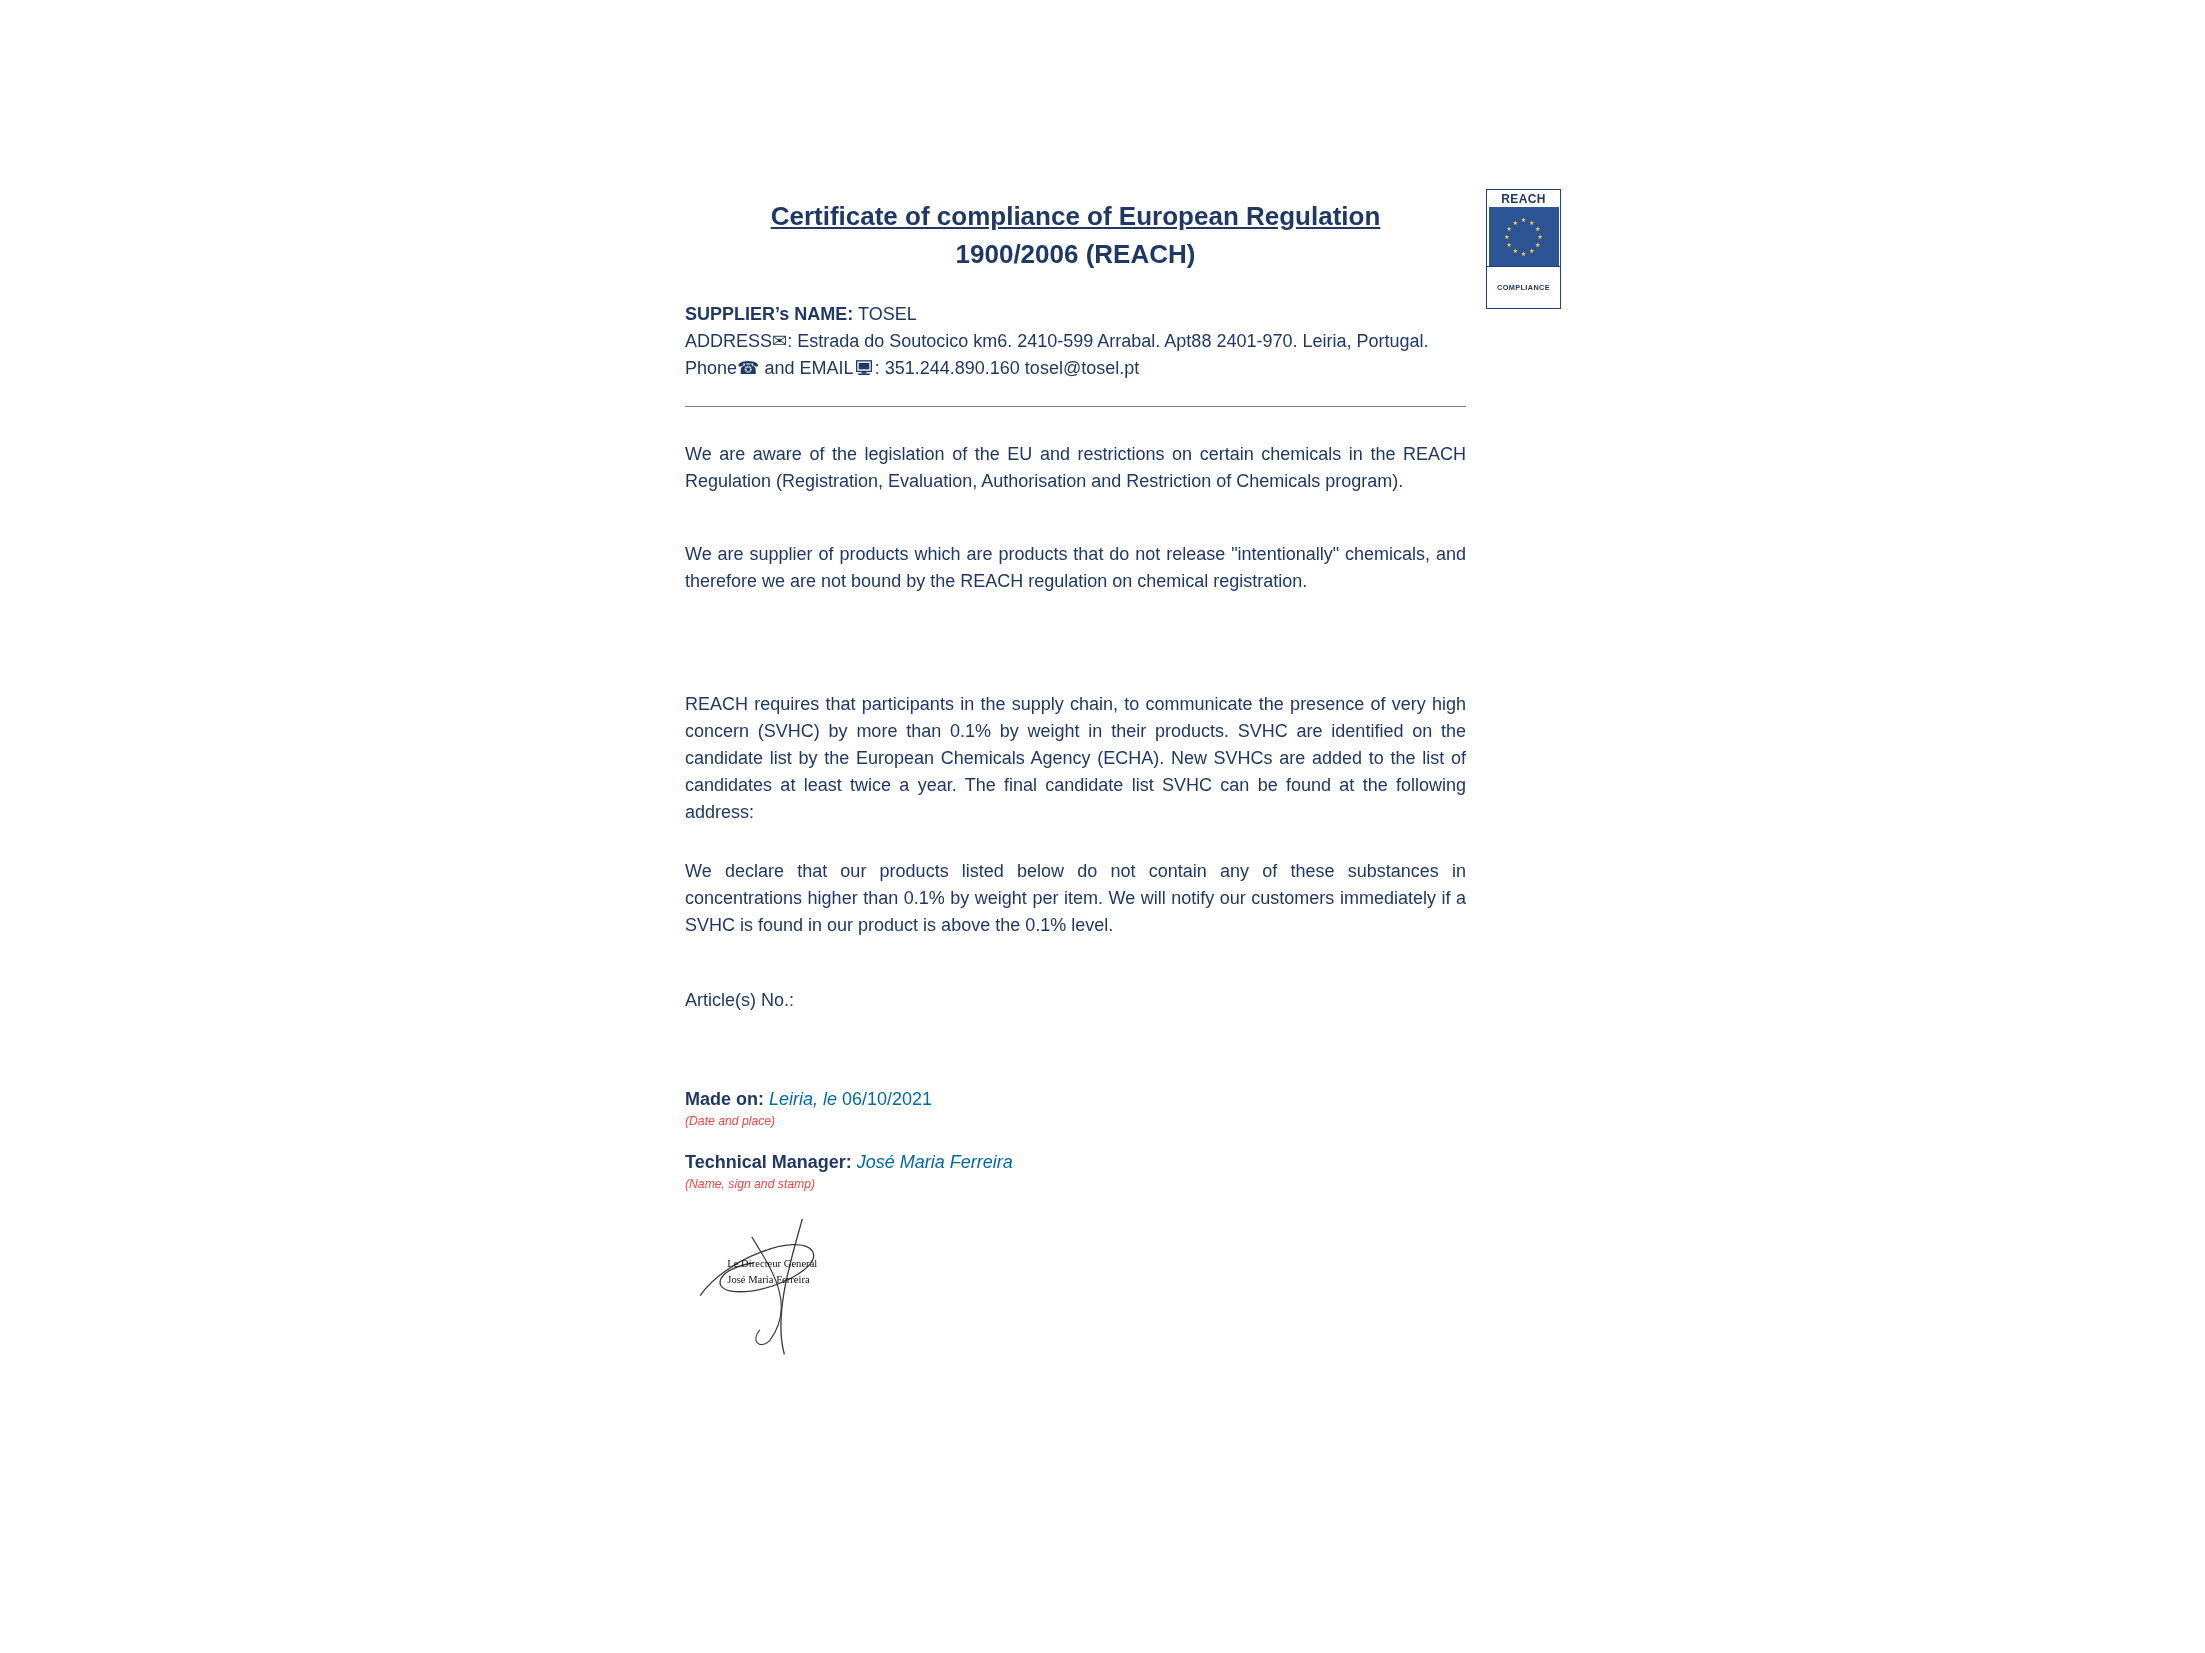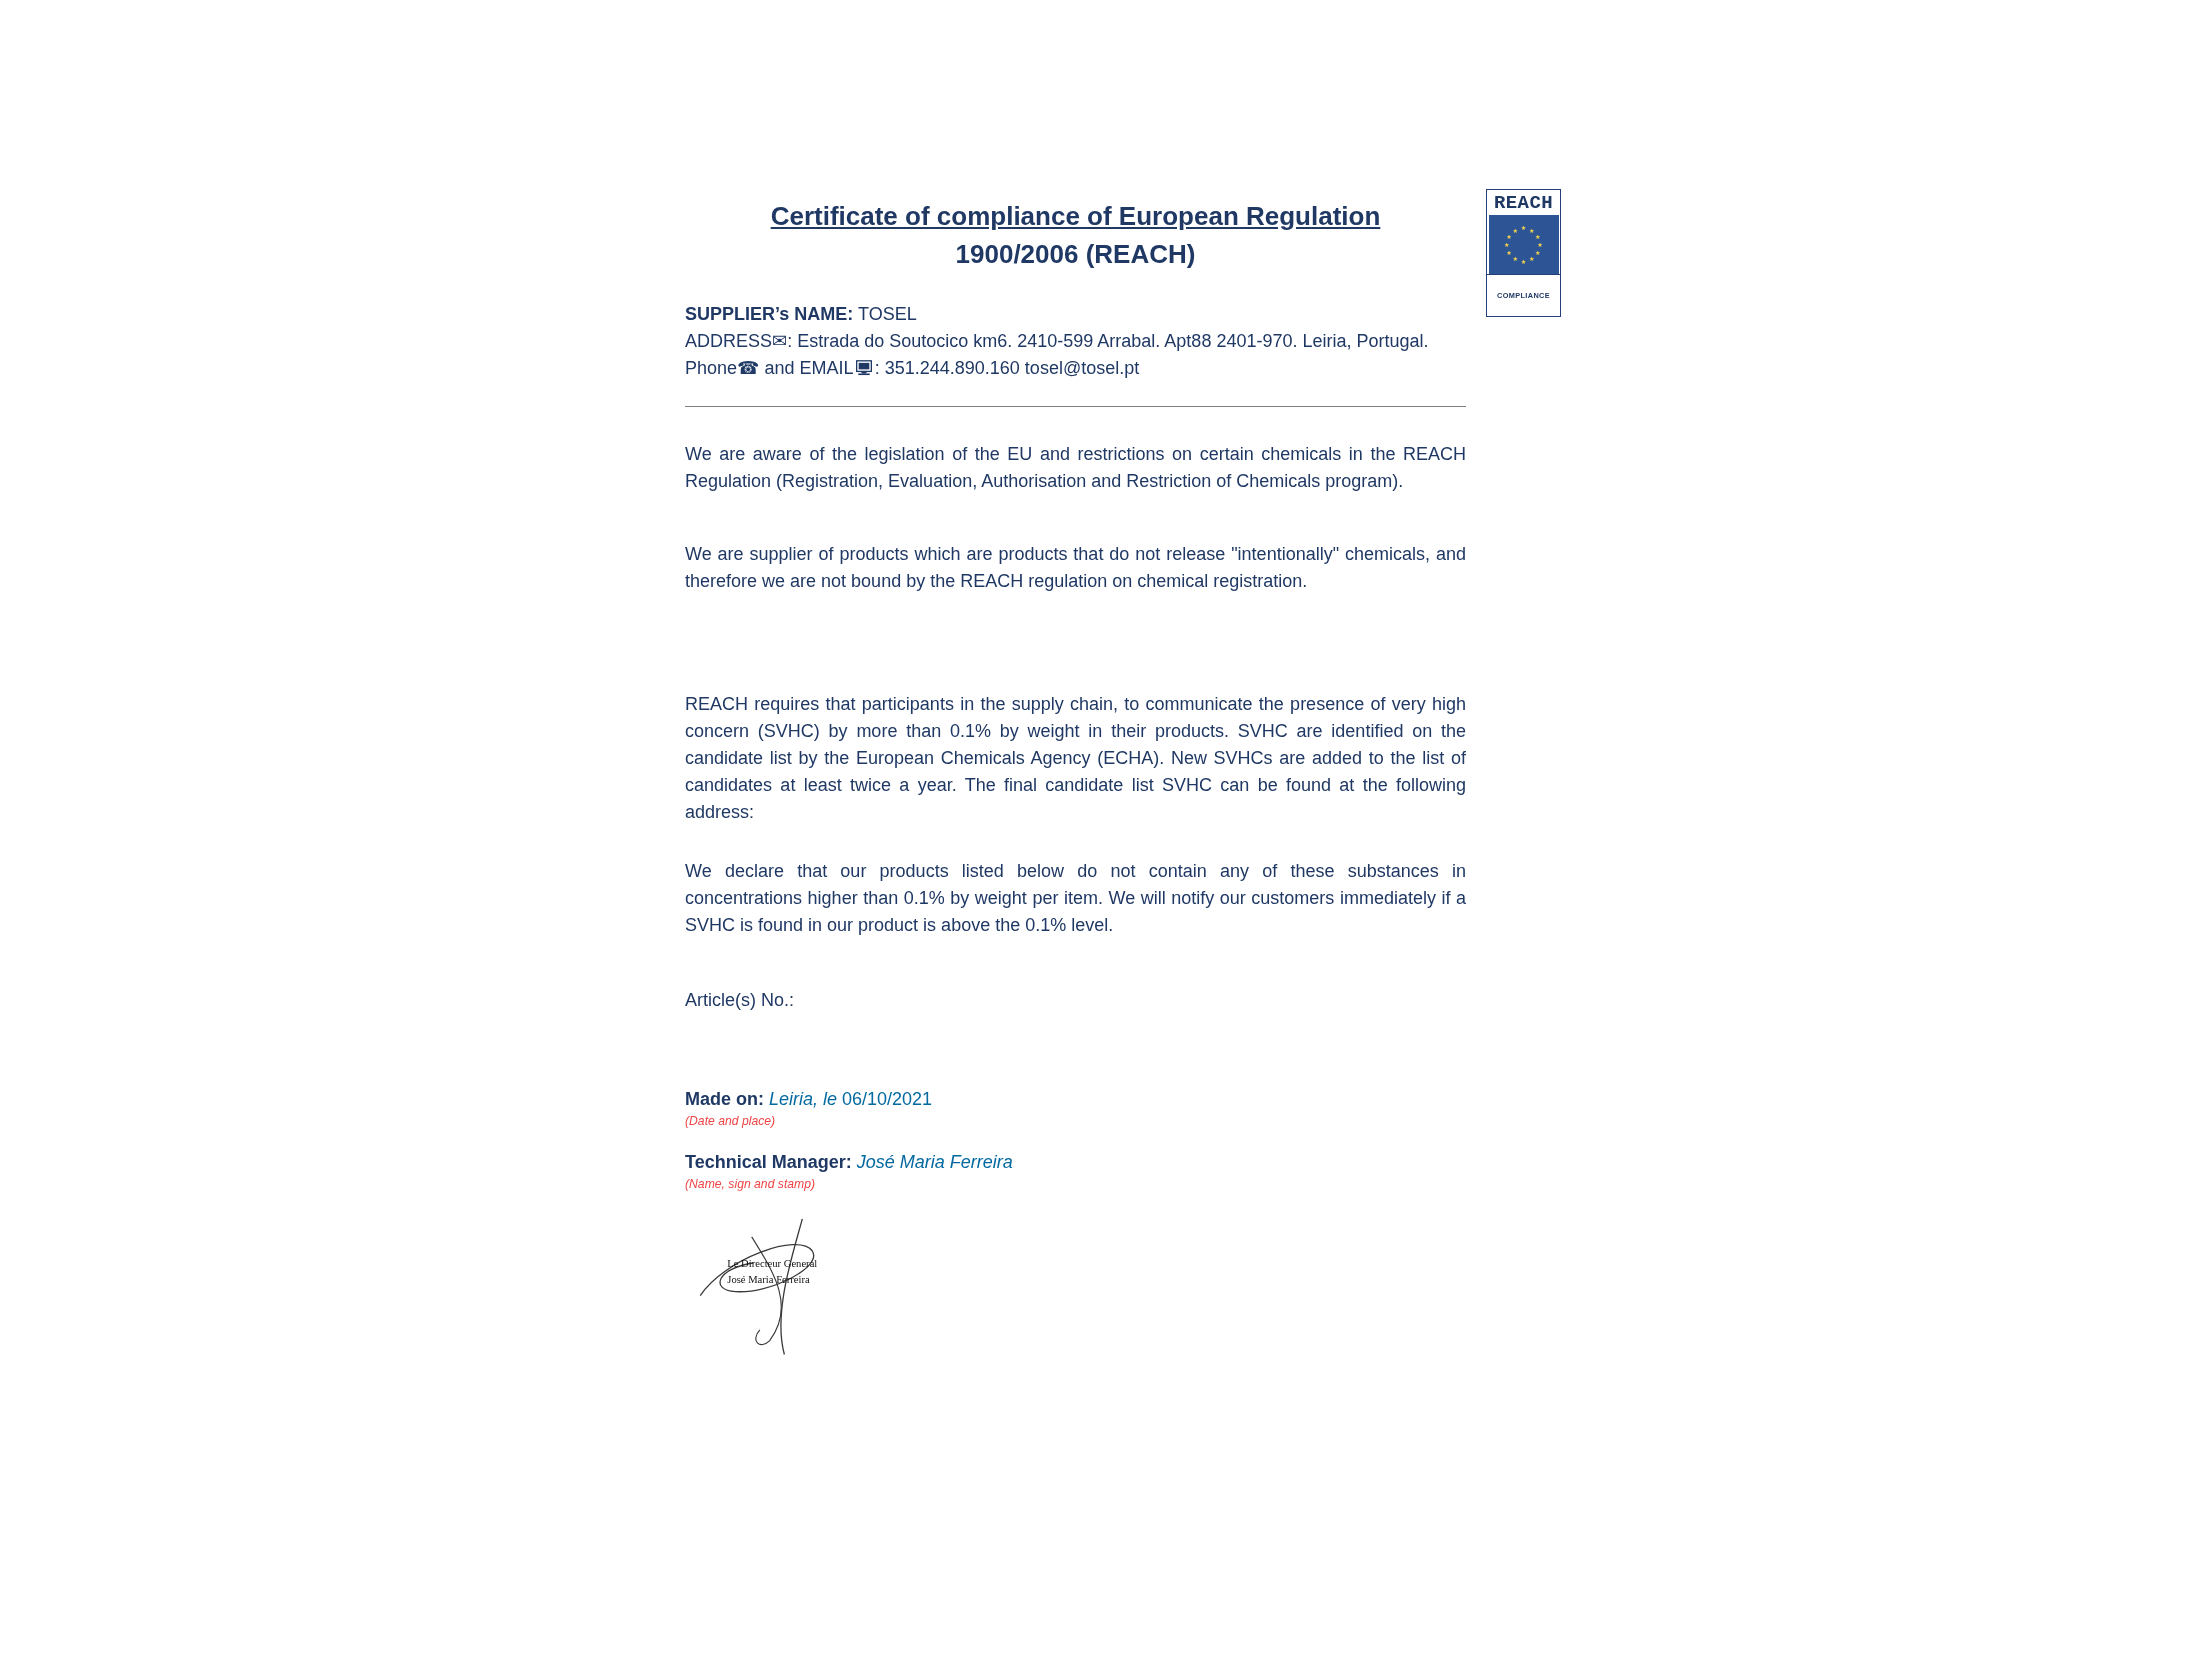--- a/index.html
+++ b/index.html
@@ -51,25 +51,24 @@
     position: absolute;
     left: 1486px;
     top: 189px;
     width: 75px;
     border: 0.8px solid #24407a;
     background: #ffffff;
   }
   .logo-top {
     text-align: center;
     font-weight: bold;
-    font-size: 19px;
+    font-size: 12px;
     color: #1F3864;
     padding: 1.6px 0 1.6px 0;
     letter-spacing: 0.4px;
-    font-family: Liberation Mono, monospace;
   }
   .logo-flag {
     width: 70px;
     height: 59px;
     margin: 0 auto;
     background: #2D5596;
     display: flex; align-items: center; justify-content: center;
   }
   .logo-bottom {
     border-top: 0.8px solid #24407a;

